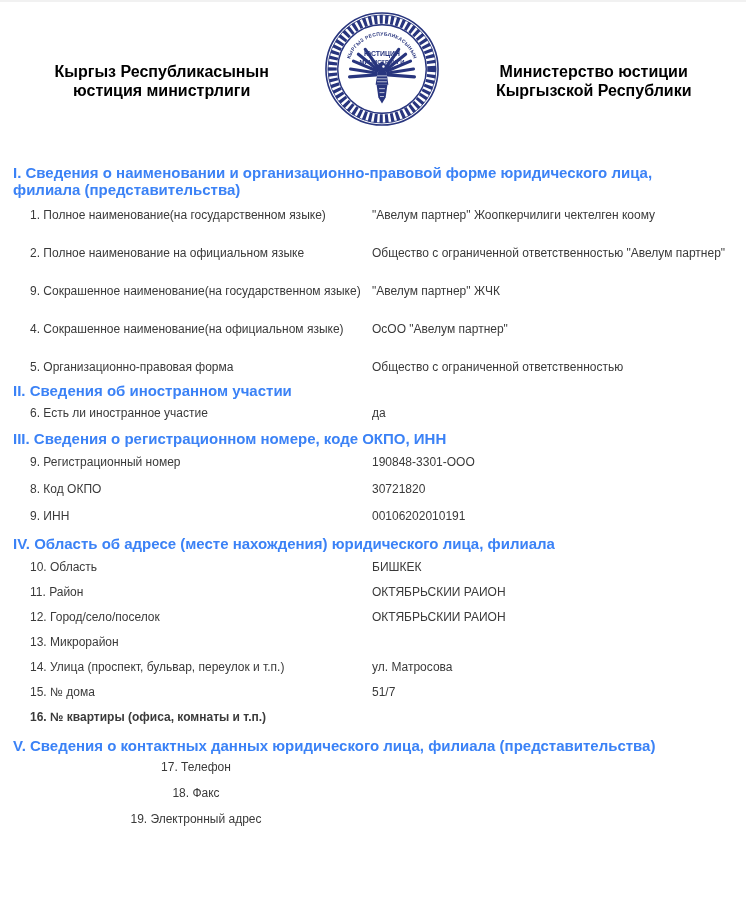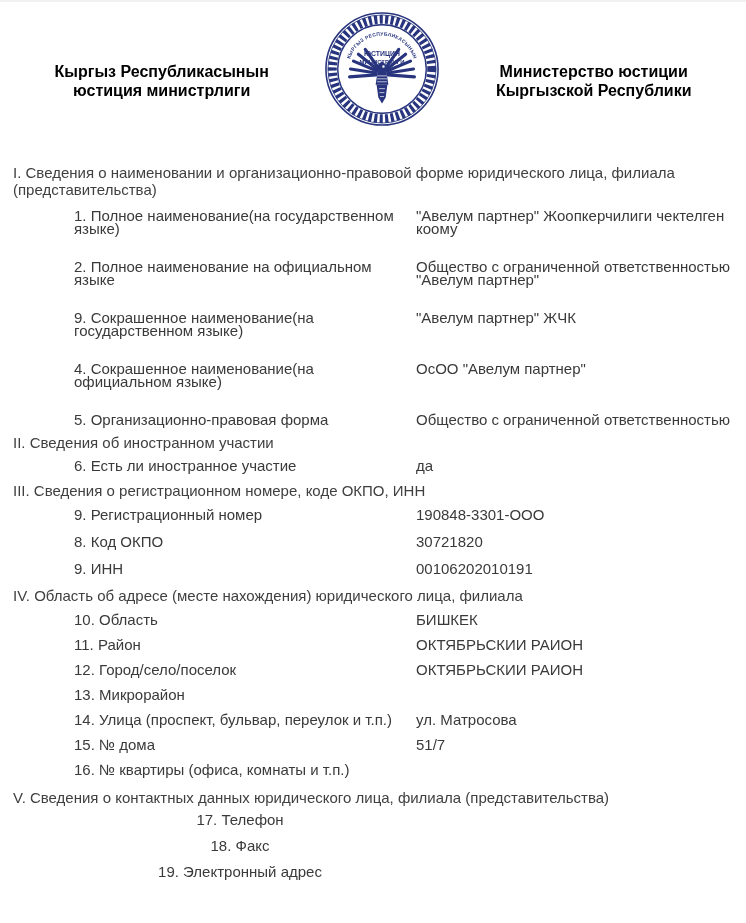--- a/index.html
+++ b/index.html
@@ -14,25 +14,25 @@
   }
   .header { display: flex; align-items: center; padding-top: 8px; }
   .header-title {
     flex: 1 1 auto; text-align: center; font-weight: bold;
     font-size: 16px; line-height: 19px; padding-top: 24px; color: #000;
   }
   .emblem-wrap { flex: 0 0 118px; width: 118px; height: 118px; }
   .emblem-wrap svg { display: block; }
 
   .section-title {
-    font-weight: normal; font-size: 15px; line-height: 17px;
-    padding-left: 13px; max-width: 705px; color: #404040;
+    font-weight: bold; font-size: 15px; line-height: 17px;
+    padding-left: 13px; max-width: 705px; color: #3b82f6;
   }
   .rows { padding-left: 30px; }
-  .row { display: flex; font-size: 15px; line-height: 13px; color: #3a3a3a; margin-left: 44px; }
+  .row { display: flex; font-size: 12px; line-height: 13px; color: #3a3a3a; }
   .row .lbl { flex: 0 0 342px; width: 342px; padding-right: 10px; box-sizing: border-box; }
   .row .val { flex: 1 1 auto; }
 
   
   .s1 .section-title { margin-top: 36px; }
   .s1 .rows { margin-top: 11px; }
   .s1 .row { margin-bottom: 25px; }
   .s1 .row:last-child { margin-bottom: 0; }
 
   .s2 .section-title { margin-top: 8px; }
@@ -40,21 +40,21 @@
   .s2 .row { margin-bottom: 0; }
 
   .s3 .section-title { margin-top: 10px; }
   .s3 .rows { margin-top: 9px; }
   .s3 .row { margin-bottom: 14px; }
   .s3 .row:last-child { margin-bottom: 0; }
 
   .s4 .section-title { margin-top: 12px; }
   .s4 .rows { margin-top: 9px; }
   .s4 .row { margin-bottom: 12px; align-items: flex-end; }
-  .s4 .row:last-child { margin-bottom: 0; }
+  .s4 .row:last-child { margin-bottom: 0; font-weight: bold; }
 
   .s5 .section-title { margin-top: 13px; }
   .s5 .rows { margin-top: 7px; }
   .s5 .row { margin-bottom: 13px; text-align: center; }
   .s5 .row:last-child { margin-bottom: 0; }
 </style>
 </head>
 <body>
 
 <div>

